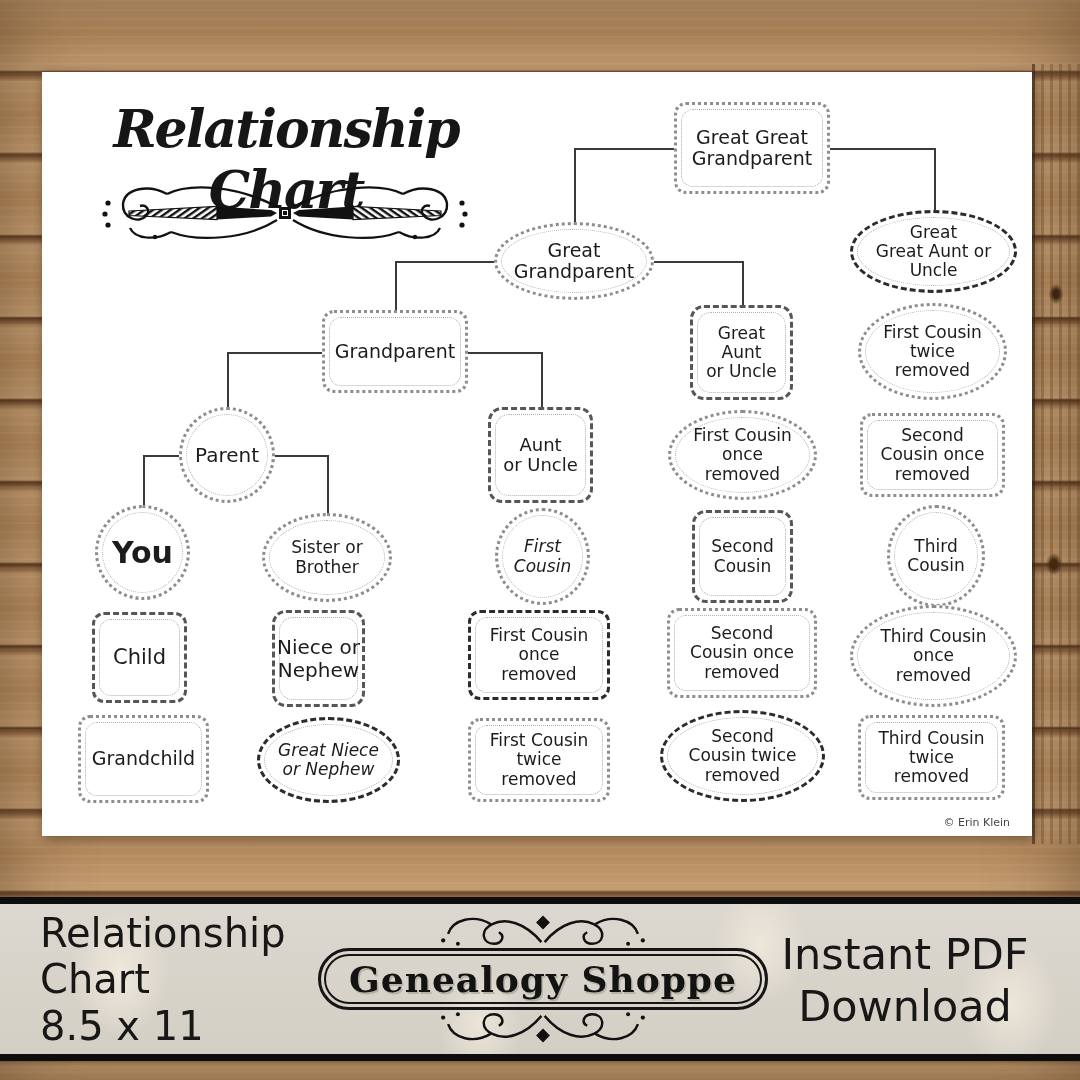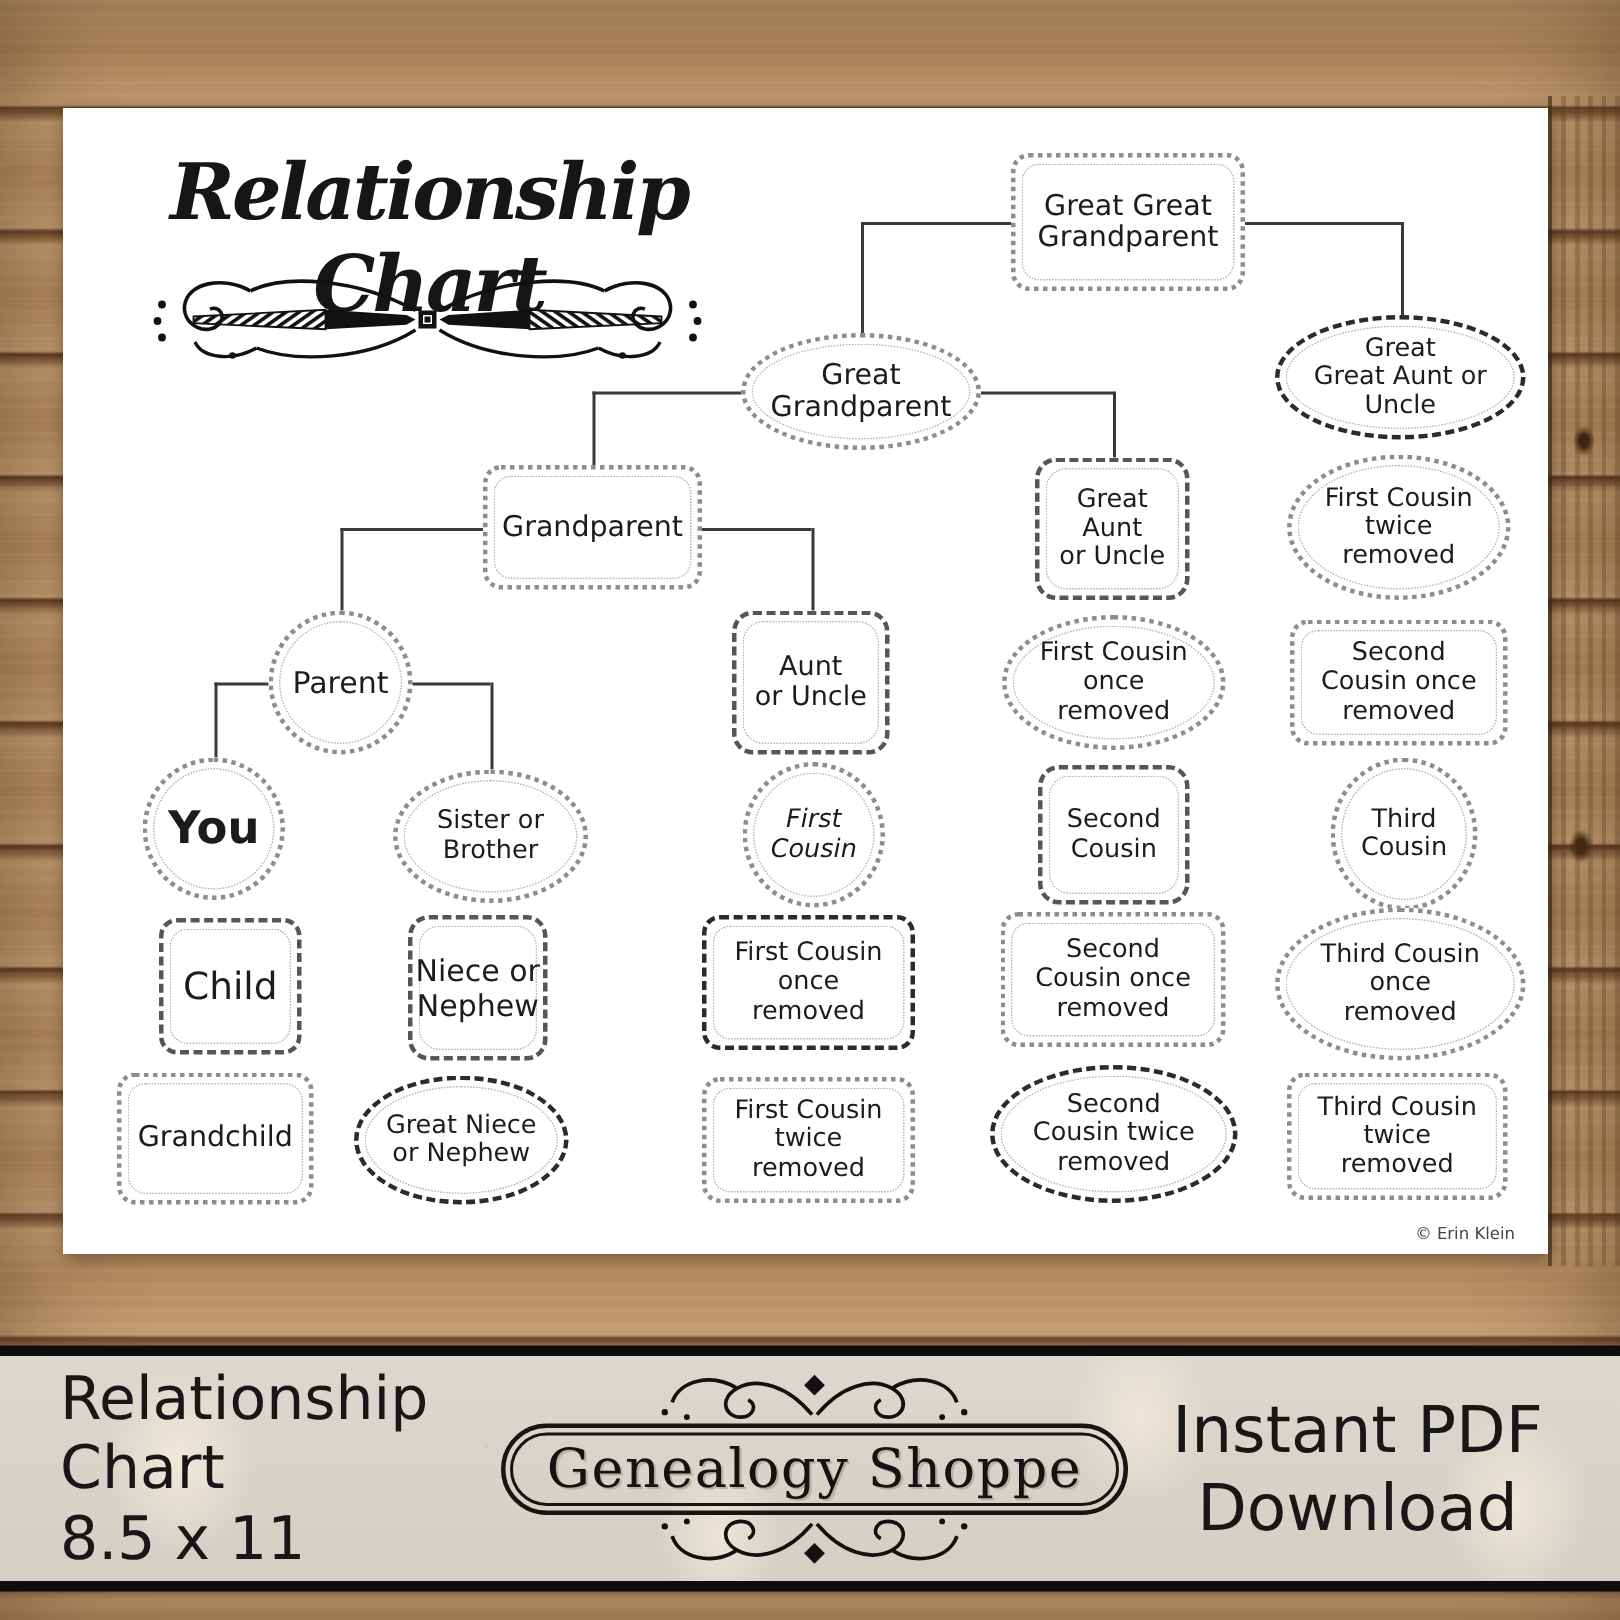--- a/index.html
+++ b/index.html
@@ -59,21 +59,21 @@
   .banner-right{position:absolute;left:718px;top:24px;width:374px;text-align:center;
         font-size:43px;line-height:1.22;color:#171717;}
   .logo{position:absolute;left:340px;top:0;width:406px;height:150px;display:flex;
         flex-direction:column;align-items:center;justify-content:center;}
   .logo svg{width:250px;height:36px;display:block;}
   .crown-bottom{transform:scaleY(-1);}
   .logo-pill{position:relative;margin:1px 0;padding:7px 28px;border:3px solid #151515;
         border-radius:40px;}
   .logo-pill::before{content:"";position:absolute;inset:3px;border:2px solid #151515;
         border-radius:34px;}
-  .logo-text{position:relative;font-family:"DejaVu Serif",serif;font-weight:normal;
+  .logo-text{position:relative;font-family:"DejaVu Serif",serif;font-weight:bold;
         font-size:36px;letter-spacing:1px;color:#131313;
         text-shadow:1.5px 1.5px 0 #b7b2a8;white-space:nowrap;}
 </style>
 </head>
 <body>
 
 <div class="scene">
   <div class="wood"></div>
   <div class="wood-right"></div>
 
@@ -148,34 +148,34 @@
 removed</span></div>
         <div class="node circle light" style="left: 53px; top: 433px; width: 95px; height: 95px; font-size: 30px; font-weight: bold;"><span>You</span></div>
         <div class="node oval light" style="left: 220px; top: 441px; width: 130px; height: 89px; font-size: 17px; font-weight: normal;"><span>Sister or
 Brother</span></div>
         <div class="node circle light" style="left: 453px; top: 436px; width: 95px; height: 97px; font-size: 17px; font-weight: normal; font-style: italic;"><span>First
 Cousin</span></div>
         <div class="node square mid" style="left: 650px; top: 438px; width: 101px; height: 93px; font-size: 17px; font-weight: normal;"><span>Second
 Cousin</span></div>
         <div class="node circle light" style="left: 845px; top: 433px; width: 98px; height: 102px; font-size: 17px; font-weight: normal;"><span>Third
 Cousin</span></div>
-        <div class="node rect mid" style="left: 64px; top: 540px; width: 95px; height: 91px; font-size: 25px; font-weight: normal;"><span>Child</span></div>
+        <div class="node rect mid" style="left: 50px; top: 540px; width: 95px; height: 91px; font-size: 21px; font-weight: normal;"><span>Child</span></div>
         <div class="node square mid" style="left: 230px; top: 538px; width: 93px; height: 97px; font-size: 20px; font-weight: normal;"><span>Niece or
 Nephew</span></div>
         <div class="node rect dark" style="left: 426px; top: 538px; width: 142px; height: 90px; font-size: 17px; font-weight: normal;"><span>First Cousin
 once
 removed</span></div>
         <div class="node rect light" style="left: 625px; top: 536px; width: 150px; height: 90px; font-size: 17px; font-weight: normal;"><span>Second
 Cousin once
 removed</span></div>
         <div class="node oval light" style="left: 808px; top: 533px; width: 167px; height: 102px; font-size: 17px; font-weight: normal;"><span>Third Cousin
 once
 removed</span></div>
         <div class="node rect light" style="left: 36px; top: 643px; width: 131px; height: 88px; font-size: 19px; font-weight: normal;"><span>Grandchild</span></div>
-        <div class="node oval dark" style="left: 194px; top: 645px; width: 143px; height: 86px; font-size: 17px; font-weight: normal;"><span>Great Niece
+        <div class="node oval dark" style="left: 215px; top: 645px; width: 143px; height: 86px; font-size: 17px; font-weight: normal; font-style: italic;"><span>Great Niece
 or Nephew</span></div>
         <div class="node rect light" style="left: 426px; top: 646px; width: 142px; height: 84px; font-size: 17px; font-weight: normal;"><span>First Cousin
 twice
 removed</span></div>
         <div class="node oval dark" style="left: 618px; top: 638px; width: 165px; height: 92px; font-size: 17px; font-weight: normal;"><span>Second
 Cousin twice
 removed</span></div>
         <div class="node rect light" style="left: 816px; top: 643px; width: 147px; height: 85px; font-size: 17px; font-weight: normal;"><span>Third Cousin
 twice
 removed</span></div>

